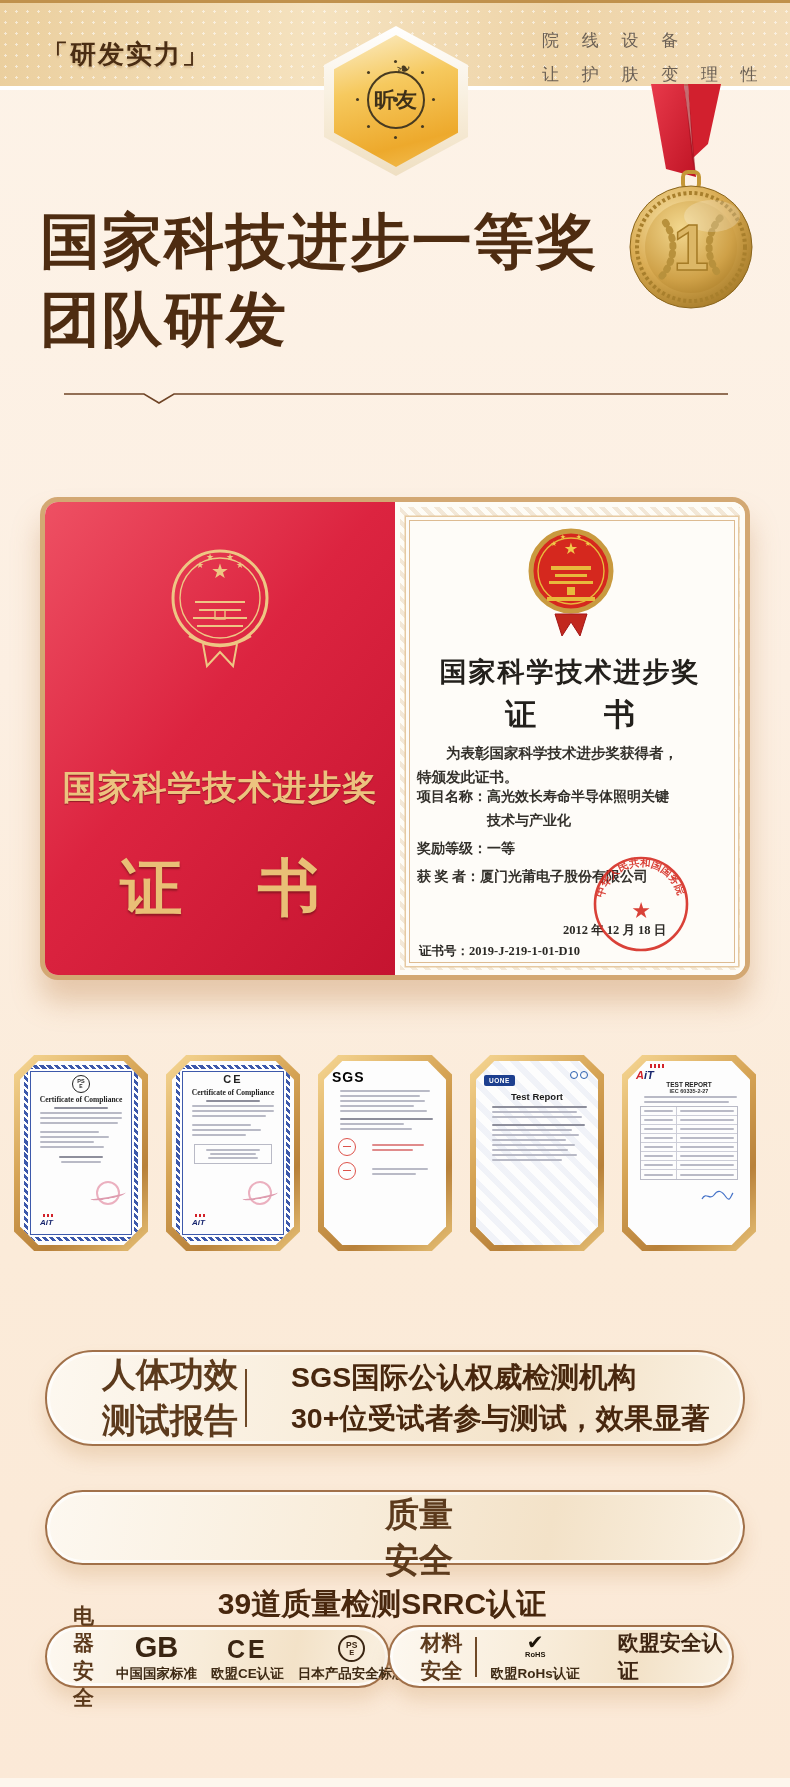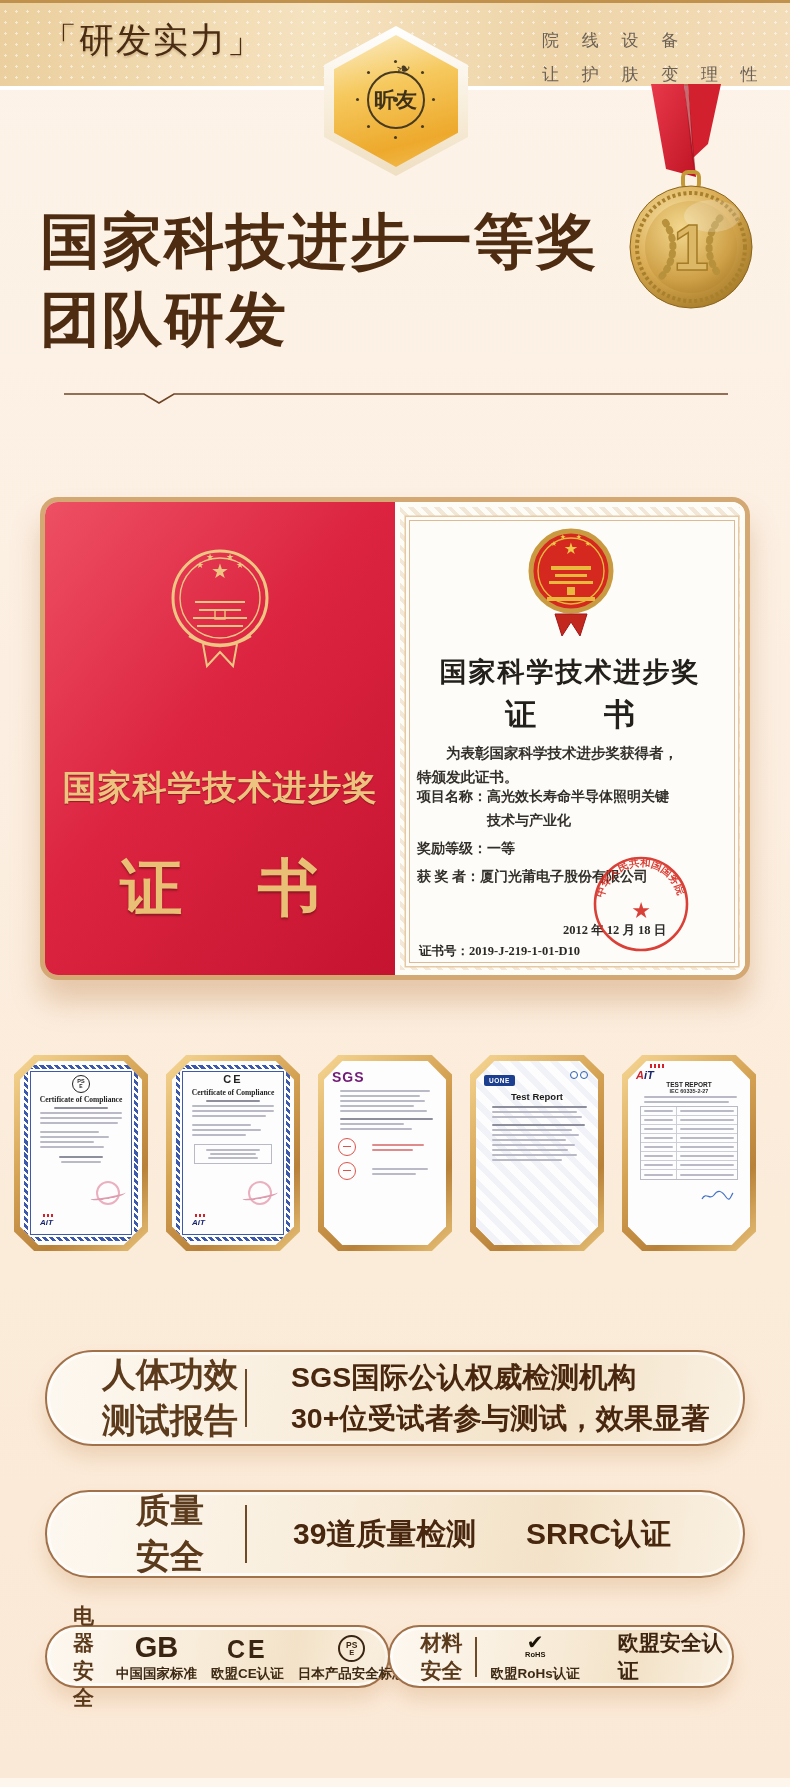--- a/index.html
+++ b/index.html
@@ -14,21 +14,21 @@
   .banner-bevel { left:0; top:0; width:790px; height:112px; background:#ffffff;
     clip-path:polygon(0 0,790px 0,790px 90px,466px 90px,396px 111px,326px 90px,0 90px);
     filter:drop-shadow(0 3px 4px rgba(185,140,85,.35)); }
   .banner { left:0; top:0; width:790px; height:106px;
     background:linear-gradient(95deg,#ebcf9e 0%,#f5e2bf 40%,#eed4a8 70%,#f3ddba 100%);
     clip-path:polygon(0 0,790px 0,790px 86px,462px 86px,396px 106px,330px 86px,0 86px);
     border-top:3px solid #c0914c; }
   .banner::after { content:""; position:absolute; inset:3px 0 0 0;
     background-image:radial-gradient(rgba(255,255,255,.55) 1px, rgba(255,255,255,0) 1.4px);
     background-size:11px 11px; }
-  .sec-title { left:42px; top:17px; font-size:35px; font-weight:400; color:#4a2d13;
+  .sec-title { left:42px; top:37px; font-size:26px; font-weight:700; color:#4a2d13;
     letter-spacing:2px; text-shadow:0 2px 2px rgba(120,70,20,.22); z-index:5; }
   .watermark { left:480px; top:6px; width:290px; font-family:"Liberation Serif",serif;
     font-style:italic; font-size:42px; line-height:1.1; color:rgba(255,255,255,.55); z-index:3; }
   .watermark .wm2 { display:block; margin-left:118px; }
   .tagline { left:542px; top:24px; font-size:17px; color:#6b6055; letter-spacing:9px;
     line-height:2.0; font-weight:500; z-index:6; }
 
   
   .hex { clip-path:polygon(50% 0,100% 26%,100% 74%,50% 100%,0 74%,0 26%); }
   .hex-outer { left:324px; top:26px; width:144px; height:150px; z-index:7;
@@ -113,21 +113,21 @@
   .circle-logo .t1 { font-size:5.5px; } .circle-logo .t2 { font-size:5px; }
   .ce-logo { text-align:center; font-size:11px; font-weight:700; color:#222; letter-spacing:2px; }
   .stamp { position:absolute; right:10px; bottom:28px; width:24px; height:24px;
     border:2px solid #e8a3b5; border-radius:50%; opacity:.85; }
   .stamp::after { content:""; position:absolute; left:-8px; top:9px; width:36px; height:5px;
     border-bottom:2px solid #d98ca2; transform:rotate(-10deg); border-radius:50%; }
   .ait-foot { position:absolute; left:8px; bottom:6px; font-size:8px; font-weight:800;
     color:#18266e; font-style:italic; }
   .ait-foot::before { content:""; position:absolute; left:3px; top:-4px; width:10px; height:3px;
     background:repeating-linear-gradient(90deg,#d2232a 0 2px,transparent 2px 4px); }
-  .sgs-logo { font-size:14px; font-weight:800; color:#701a75; letter-spacing:1px; }
+  .sgs-logo { font-size:14px; font-weight:800; color:#000000; letter-spacing:1px; }
   .red-seal { width:18px; height:18px; border:1.6px solid #d5281e; border-radius:50%;
     position:relative; opacity:.8; }
   .red-seal::after { content:""; position:absolute; left:4px; top:7px; width:8px; height:3px;
     border-top:1.5px solid #d5281e; }
   .uone-badge { display:inline-block; background:#1d3f8f; color:#fff; font-size:6.5px;
     font-weight:800; padding:2px 5px; border-radius:2px; letter-spacing:.5px; }
   .mini-circles { position:absolute; right:2px; top:2px; display:flex; gap:2px; }
   .mini-circles i { width:8px; height:8px; border:1.2px solid #2a5fae; border-radius:50%; }
   .t4-title { text-align:center; font-size:9.5px; font-weight:800; color:#1b1b1b;
     margin-top:4px; }
@@ -147,21 +147,21 @@
   .sig-svg { position:absolute; right:8px; bottom:34px; }
   .watermark-diag { position:absolute; inset:0;
     background:repeating-linear-gradient(45deg,rgba(130,150,205,.10) 0 6px,transparent 6px 14px); }
 
   
   .pill { position:absolute; border-radius:70px; border:2px solid #a1714a;
     background:linear-gradient(100deg,#fdf8f0 0%,#f8ecd9 45%,#f3e2c8 72%,#faf1e2 100%);
     box-shadow:inset 0 0 0 3px rgba(255,255,255,.65), 0 12px 18px rgba(190,130,70,.22);
     display:flex; align-items:center; }
   .pill1 { left:45px; top:1350px; width:700px; height:96px; }
-  .pill2 { left:45px; top:1490px; width:700px; height:88px; }
+  .pill2 { left:45px; top:1490px; width:700px; height:75px;flex-direction:column; }
   .pill3 { left:45px; top:1625px; width:345px; height:63px; }
   .pill4 { left:388px; top:1625px; width:346px; height:63px; }
   .p-label { text-align:center; color:#5c3a1c; font-weight:600; line-height:1.35; }
   .pill1 .p-label, .pill2 .p-label { width:150px; margin-left:48px; font-size:34px; }
   .pill3 .p-label, .pill4 .p-label { width:56px; margin-left:26px; font-size:21px;
     line-height:1.3; }
   .vdiv { width:2px; align-self:center; background:#6f4a28; }
   .pill1 .vdiv, .pill2 .vdiv { height:58px; }
   .pill3 .vdiv, .pill4 .vdiv { height:40px; margin-left:8px; }
   .p-content { font-weight:800; color:#48270e; }

